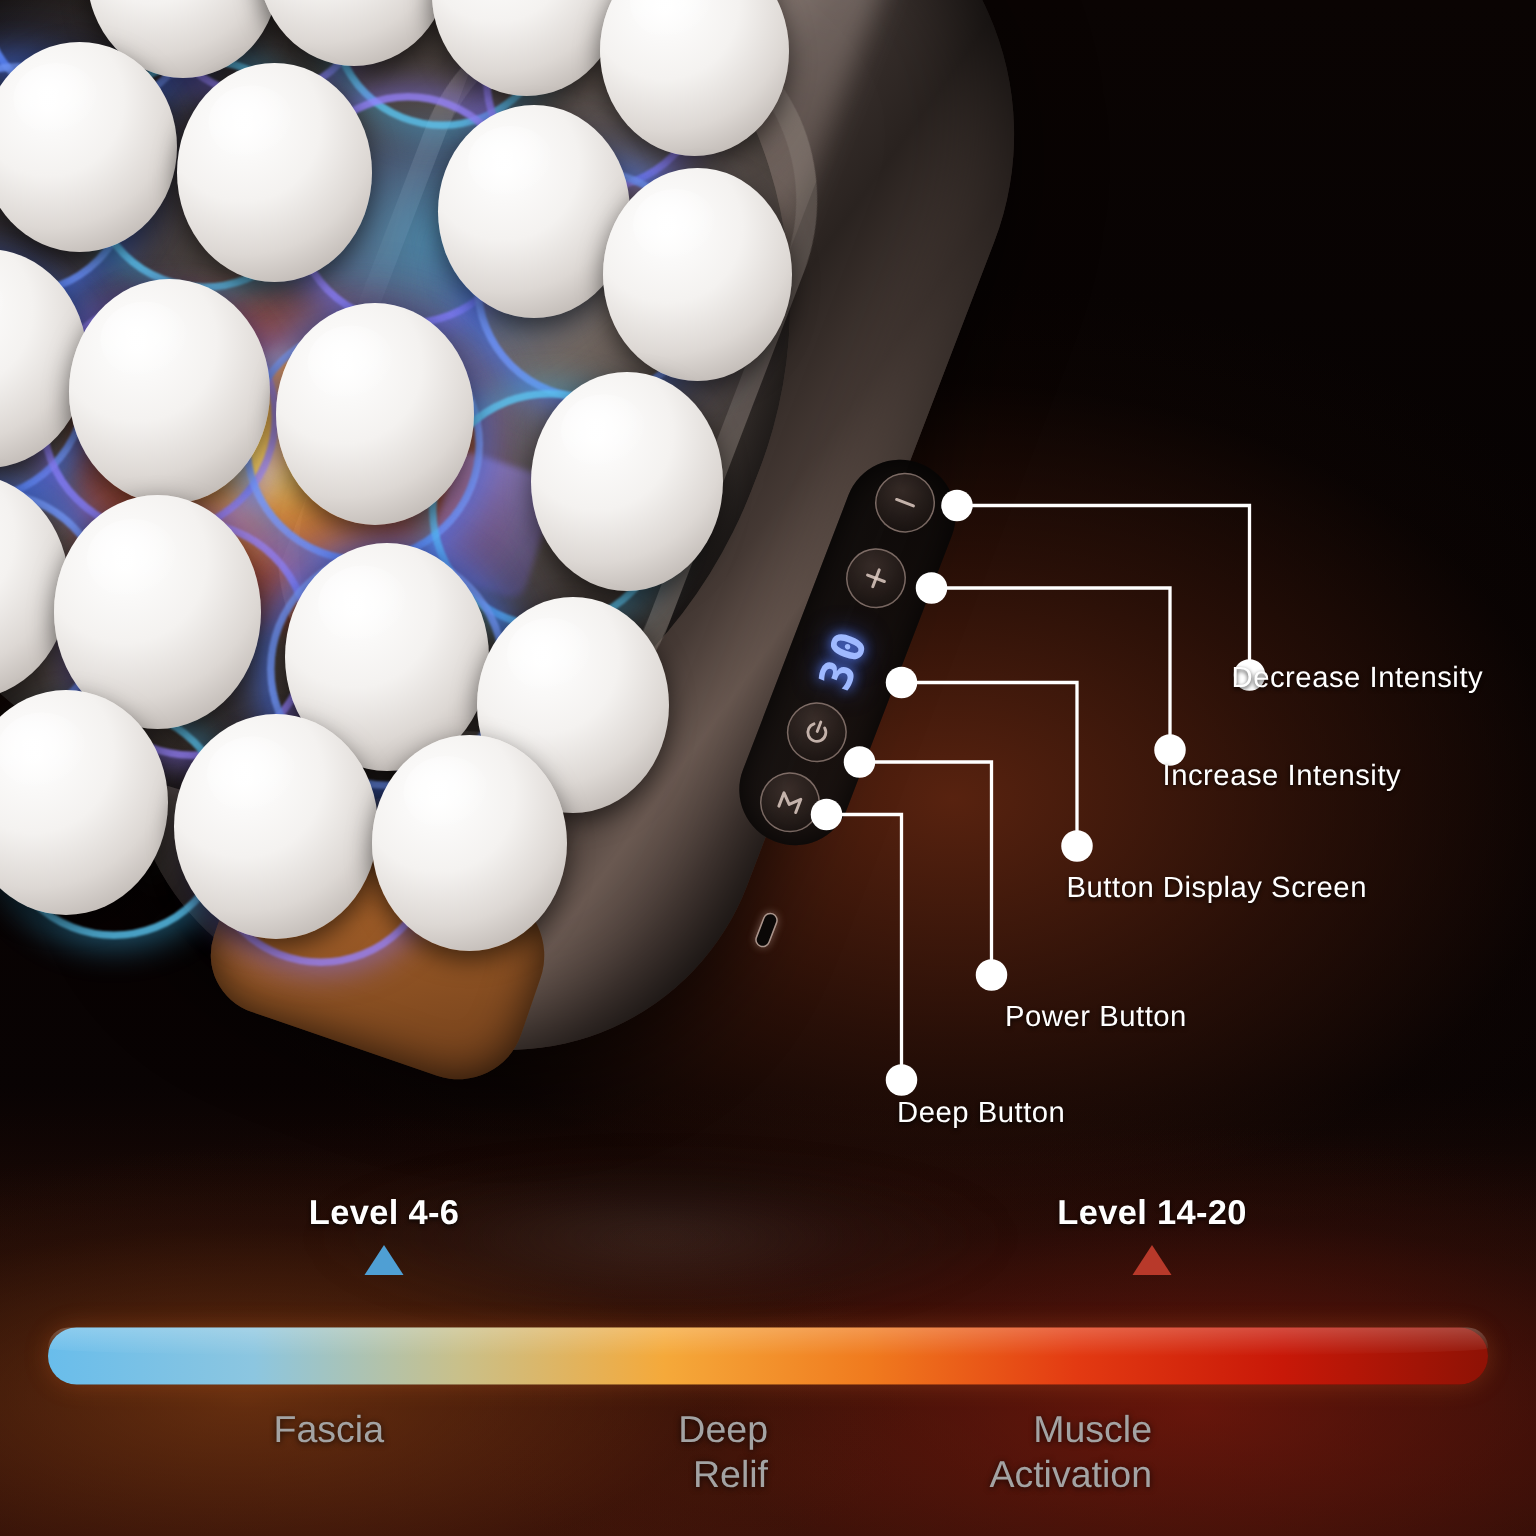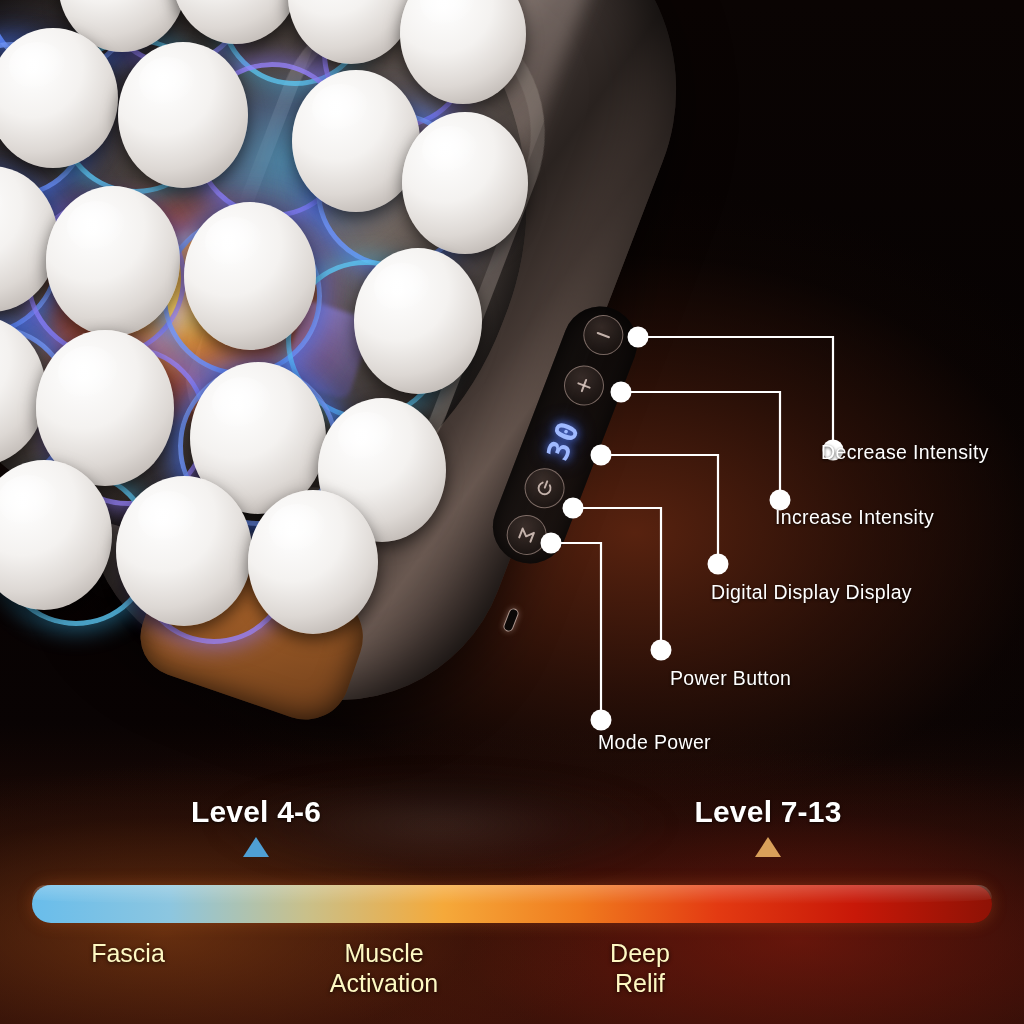--- a/index.html
+++ b/index.html
@@ -216,41 +216,42 @@
     text-shadow:0 1px 3px rgba(0,0,0,.8);
   }
 
   
   #legend{
     position:absolute; left:0; bottom:0; width:1024px; height:235px;
   }
   .lvl-row{ position:absolute; top:6px; left:0; width:1024px; height:78px; display:flex; }
   .lvl-cell{ flex:1; display:flex; flex-direction:column; align-items:center; }
   .lvl-text{
-    color:#fff; font-size:30px; font-weight:700; letter-spacing:.2px;
+    color:#fff; font-size:23px; font-weight:700; letter-spacing:.2px;
     text-shadow:0 1px 3px rgba(0,0,0,.7);
   }
   .tri{ margin-top:8px; width:0; height:0; border-left:13px solid transparent; border-right:13px solid transparent; }
 
   .bar-wrap{ position:absolute; top:96px; left:32px; width:960px; height:38px; }
   .bar{
     width:100%; height:100%; border-radius:19px;
     box-shadow:0 0 16px rgba(255,120,40,.25);
   }
   .bar::after{
     content:""; display:block; width:100%; height:50%;
     border-radius:19px 19px 40% 40%;
     background:linear-gradient(180deg, rgba(255,255,255,.22), rgba(255,255,255,0));
   }
 
   .mode-row{ position:absolute; top:150px; left:0; width:1024px; display:flex; }
   .mode-cell{ flex:1; text-align:center; }
   .mode-text{
-    color:#fef9c3; font-size:25px; line-height:1.18; font-weight:400;
+    color:#a3a3a3; font-size:25px; line-height:1.18; font-weight:400;
     text-shadow:0 1px 4px rgba(0,0,0,.75);
+    text-align:right;
   }
 </style>
 </head>
 <body>
 
 <div id="stage">
 
   <div class="bg-base"></div>
   <div class="bg-topleft-dark"></div>
   <div class="bg-bottom-warm"></div>
@@ -368,52 +369,52 @@
         <circle cx="833" cy="450" r="10.5"></circle>
         <circle cx="780" cy="500" r="10.5"></circle>
         <circle cx="718" cy="564" r="10.5"></circle>
         <circle cx="661" cy="650" r="10.5"></circle>
         <circle cx="601" cy="720" r="10.5"></circle>
       </g>
     </svg>
 
     <div class="callout-label" style="left:821px; top:441px;">Decrease Intensity</div>
     <div class="callout-label" style="left:775px; top:506px;text-align:center;">Increase Intensity</div>
-    <div class="callout-label" style="left:711px; top:581px;">Digital Display Display</div>
+    <div class="callout-label" style="left:711px; top:581px;">Button Display Screen</div>
     <div class="callout-label" style="left:670px; top:667px;">Power Button</div>
-    <div class="callout-label" style="left:598px; top:731px;">Mode Power</div>
+    <div class="callout-label" style="left:598px; top:731px;">Deep Button</div>
   </div>
 
   <div id="legend">
 
     <div class="lvl-row">
       <div class="lvl-cell">
         <span class="lvl-text">Level 4-6</span>
         <span class="tri" id="tri0" style="border-bottom: 20px solid rgb(79, 159, 212);"></span>
       </div>
       <div class="lvl-cell">
-        <span class="lvl-text">Level 7-13</span>
-        <span class="tri" id="tri1" style="border-bottom: 20px solid rgb(217, 160, 90);"></span>
+        <span class="lvl-text">Level 14-20</span>
+        <span class="tri" id="tri2" style="border-bottom: 20px solid rgb(184, 57, 42);"></span>
       </div>
     </div>
 
     <div class="bar-wrap">
       <div class="bar" id="gradient-bar" style="background: linear-gradient(90deg, rgb(105, 189, 235), rgb(140, 198, 224), rgb(201, 192, 138), rgb(245, 169, 58), rgb(240, 122, 30), rgb(227, 58, 18), rgb(200, 24, 8), rgb(142, 18, 5));"></div>
     </div>
 
     <div class="mode-row">
       <div class="mode-cell">
         <div class="mode-text">Fascia</div>
       </div>
       <div class="mode-cell">
+        <div class="mode-text">Deep</div>
+        <div class="mode-text">Relif</div>
+      </div>
+      <div class="mode-cell">
         <div class="mode-text">Muscle</div>
         <div class="mode-text">Activation</div>
       </div>
       <div class="mode-cell">
-        <div class="mode-text">Deep</div>
-        <div class="mode-text">Relif</div>
-      </div>
-      <div class="mode-cell">
       </div>
     </div>
 
   </div>
 </div>
 
 </body></html>

